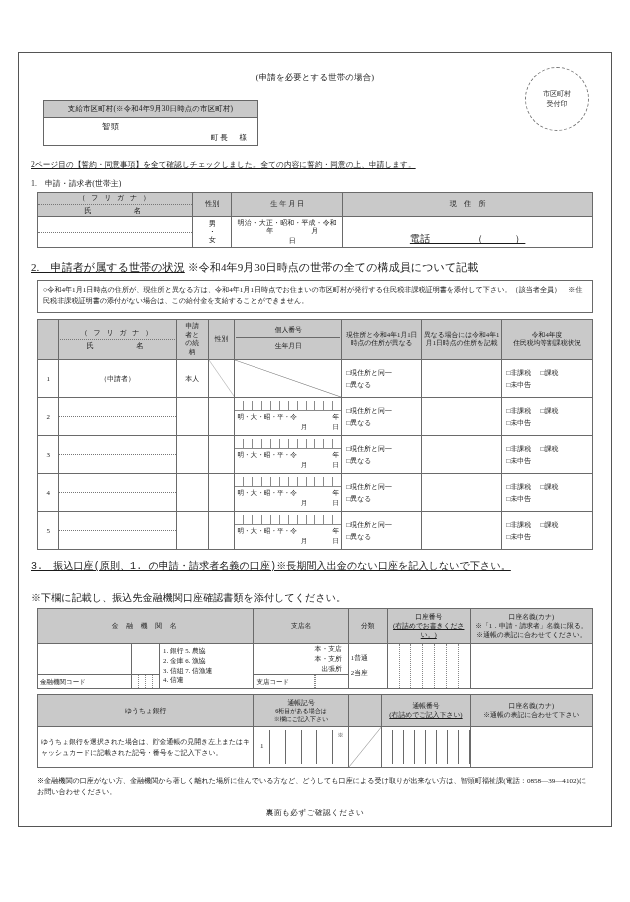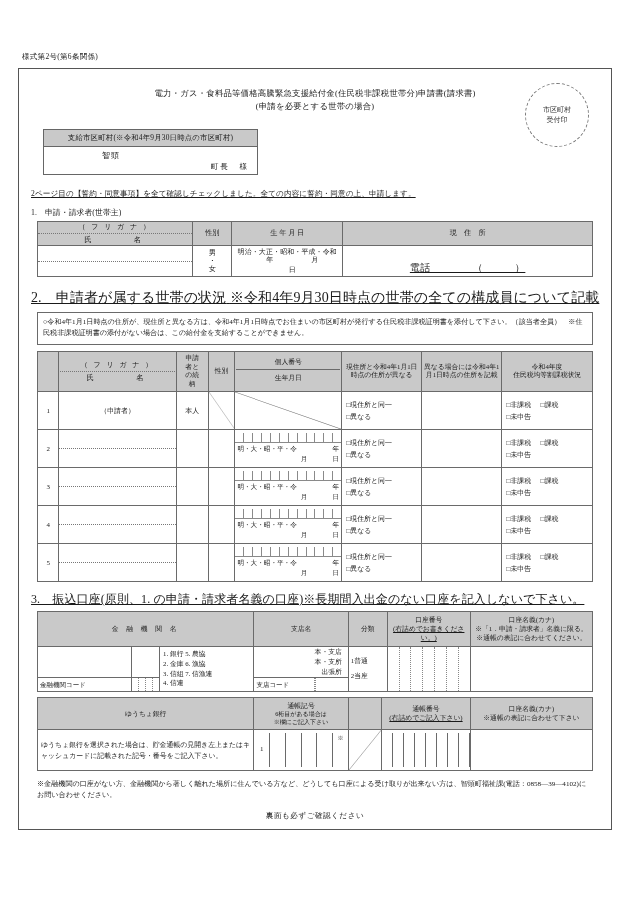--- a/index.html
+++ b/index.html
@@ -23,23 +23,23 @@
   .muni .town{position:absolute;left:58px;top:3px;font-size:8px;letter-spacing:1px;}
   .muni .mayor{position:absolute;right:8px;bottom:2px;font-size:7.6px;letter-spacing:2px;text-align:right;}
 
   
   .stamp{position:absolute;right:22px;top:14px;width:62px;height:62px;border:1px dashed #777;border-radius:50%;
          display:flex;flex-direction:column;align-items:center;justify-content:center;font-size:7px;line-height:1.45;color:#333;}
 
   
   .pledge{font-size:7.6px;margin:14px 0 0 2px;text-decoration:underline;letter-spacing:.1px;}
   .sec-h{font-size:7.8px;margin:8px 0 3px 2px;letter-spacing:.1px;}
-  .sec-h2{font-size:14px;margin:12px 0 4px 2px;letter-spacing:.1px;text-decoration:underline;}
+  .sec-h2{font-size:11px;margin:12px 0 4px 2px;letter-spacing:.1px;}
   .sec-h2 .u{text-decoration:underline;}
-  .note-plain{font-size:12px;margin:18px 0 3px 2px;letter-spacing:.1px;}
+  .note-plain{font-size:10px;margin:18px 0 3px 2px;letter-spacing:.1px;font-family:Liberation Mono, monospace;}
   .note-plain .u{text-decoration:underline;}
 
   
   table{border-collapse:collapse;width:100%;table-layout:fixed;}
   td,th{border:1px solid #6a6a6a;font-weight:normal;font-size:7.2px;padding:0;vertical-align:middle;text-align:center;line-height:1.35;}
   th{background:#c9c9c9;}
   .t1{margin:0 8px 0 8px;width:calc(100% - 16px);}
   .t1 th{height:22px;}
   .t1 td{height:30px;}
   .furi{border-bottom:1px dotted #777;height:11px;line-height:11px;font-size:7px;letter-spacing:2px;}
@@ -75,31 +75,29 @@
   .numgrid.solid i{border-right:1px solid #6a6a6a;}
 
   .foot{font-size:7.1px;line-height:1.6;margin:8px 8px 0 8px;text-align:left;}
   .bottom{text-align:center;font-size:7.6px;margin-top:9px;letter-spacing:.5px;}
 </style>
 </head>
 <body>
 
 <div class="page">
 
-  <div class="formno">様式第2号(第6条関係)</div>
 
   <div class="outer">
 
     <div class="stamp">
       <span>市区町村</span>
       <span>受付印</span>
     </div>
 
     <div class="title">
-      <div>電力・ガス・食料品等価格高騰緊急支援給付金(住民税非課税世帯分)申請書(請求書)</div>
       <div class="sub">(申請を必要とする世帯の場合)</div>
     </div>
 
     <div class="muni">
       <div class="hd">支給市区町村(※令和4年9月30日時点の市区町村)</div>
       <div class="bd">
         <span class="town">智頭</span>
         <span class="mayor">町長　様</span>
       </div>
     </div>
@@ -398,20 +396,21 @@
           </div>
           <div>□未申告</div>
         </td>
       </tr>
     </tbody>
       </table>
 
     <div class="note-plain" style="margin-top:9px">
       <span class="u">3.　振込口座(原則、1. の申請・請求者名義の口座)※長期間入出金のない口座を記入しないで下さい。</span>
     </div>
+    <div class="note-plain">※下欄に記載し、振込先金融機関口座確認書類を添付してください。</div>
 
     <table class="t3">
       <colgroup>
         <col style="width:17%">
           <col style="width:5%">
           <col style="width:17%">
         <col style="width:17%">
           <col style="width:7%">
           <col style="width:15%">
           <col style="width:22%">

